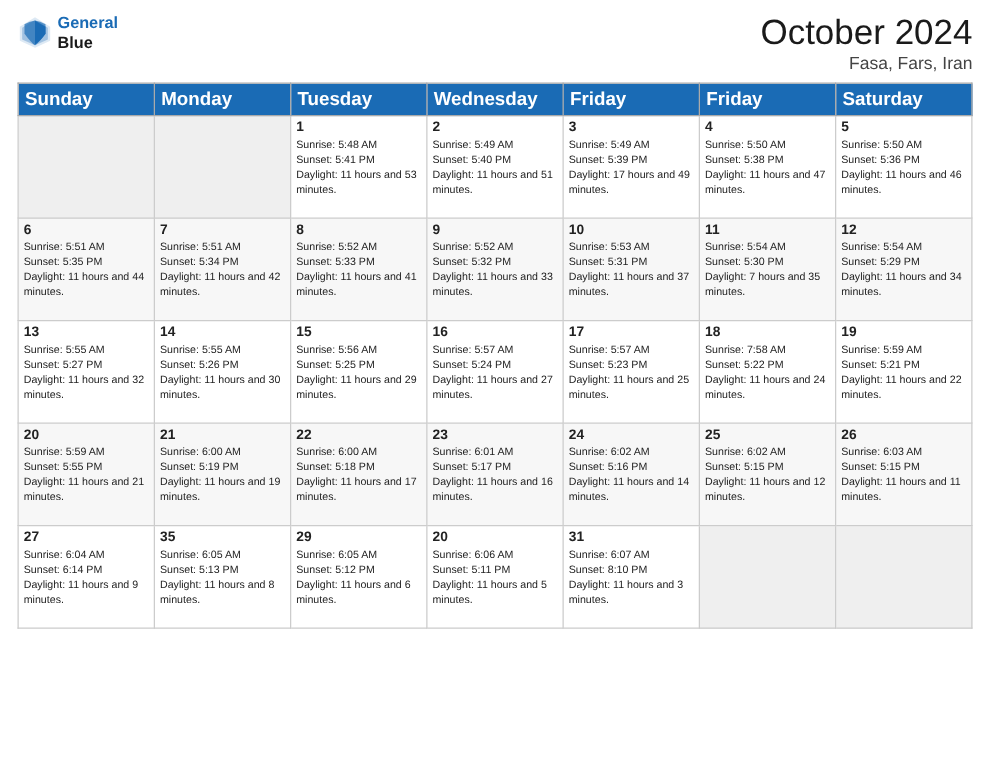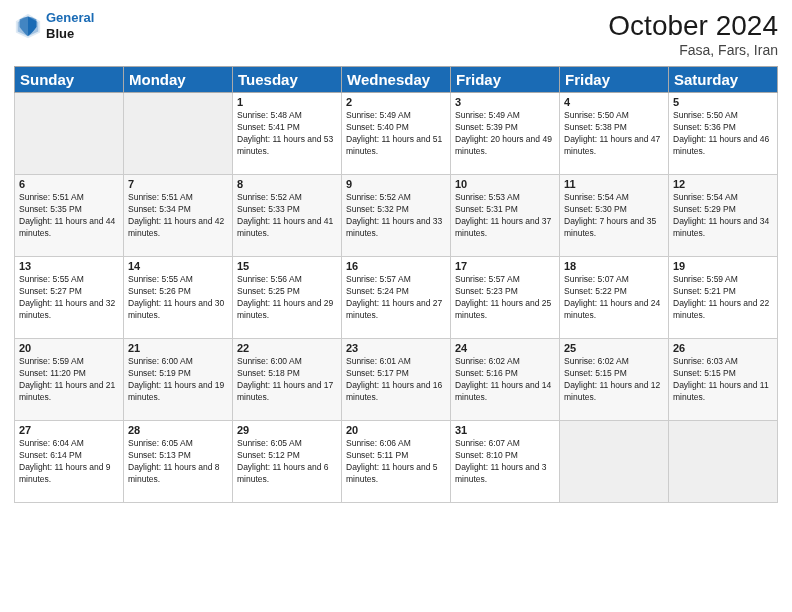--- a/index.html
+++ b/index.html
@@ -143,21 +143,21 @@
               <div>Sunrise: 5:49 AM</div>
               <div>Sunset: 5:40 PM</div>
               <div>Daylight: 11 hours and 51 minutes.</div>
             </div>
           </td>
           <td>
             <div class="day-number">3</div>
             <div class="day-info">
               <div>Sunrise: 5:49 AM</div>
               <div>Sunset: 5:39 PM</div>
-              <div>Daylight: 20 hours and 49 minutes.</div>
+              <div>Daylight: 17 hours and 49 minutes.</div>
             </div>
           </td>
           <td>
             <div class="day-number">4</div>
             <div class="day-info">
               <div>Sunrise: 5:50 AM</div>
               <div>Sunset: 5:38 PM</div>
               <div>Daylight: 11 hours and 47 minutes.</div>
             </div>
           </td>
@@ -265,40 +265,40 @@
             <div class="day-number">17</div>
             <div class="day-info">
               <div>Sunrise: 5:57 AM</div>
               <div>Sunset: 5:23 PM</div>
               <div>Daylight: 11 hours and 25 minutes.</div>
             </div>
           </td>
           <td>
             <div class="day-number">18</div>
             <div class="day-info">
-              <div>Sunrise: 5:07 AM</div>
+              <div>Sunrise: 7:58 AM</div>
               <div>Sunset: 5:22 PM</div>
               <div>Daylight: 11 hours and 24 minutes.</div>
             </div>
           </td>
           <td>
             <div class="day-number">19</div>
             <div class="day-info">
               <div>Sunrise: 5:59 AM</div>
               <div>Sunset: 5:21 PM</div>
               <div>Daylight: 11 hours and 22 minutes.</div>
             </div>
           </td>
         </tr>
         <tr>
           <td>
             <div class="day-number">20</div>
             <div class="day-info">
               <div>Sunrise: 5:59 AM</div>
-              <div>Sunset: 11:20 PM</div>
+              <div>Sunset: 5:55 PM</div>
               <div>Daylight: 11 hours and 21 minutes.</div>
             </div>
           </td>
           <td>
             <div class="day-number">21</div>
             <div class="day-info">
               <div>Sunrise: 6:00 AM</div>
               <div>Sunset: 5:19 PM</div>
               <div>Daylight: 11 hours and 19 minutes.</div>
             </div>
@@ -347,21 +347,21 @@
         <tr>
           <td>
             <div class="day-number">27</div>
             <div class="day-info">
               <div>Sunrise: 6:04 AM</div>
               <div>Sunset: 6:14 PM</div>
               <div>Daylight: 11 hours and 9 minutes.</div>
             </div>
           </td>
           <td>
-            <div class="day-number">28</div>
+            <div class="day-number">35</div>
             <div class="day-info">
               <div>Sunrise: 6:05 AM</div>
               <div>Sunset: 5:13 PM</div>
               <div>Daylight: 11 hours and 8 minutes.</div>
             </div>
           </td>
           <td>
             <div class="day-number">29</div>
             <div class="day-info">
               <div>Sunrise: 6:05 AM</div>

